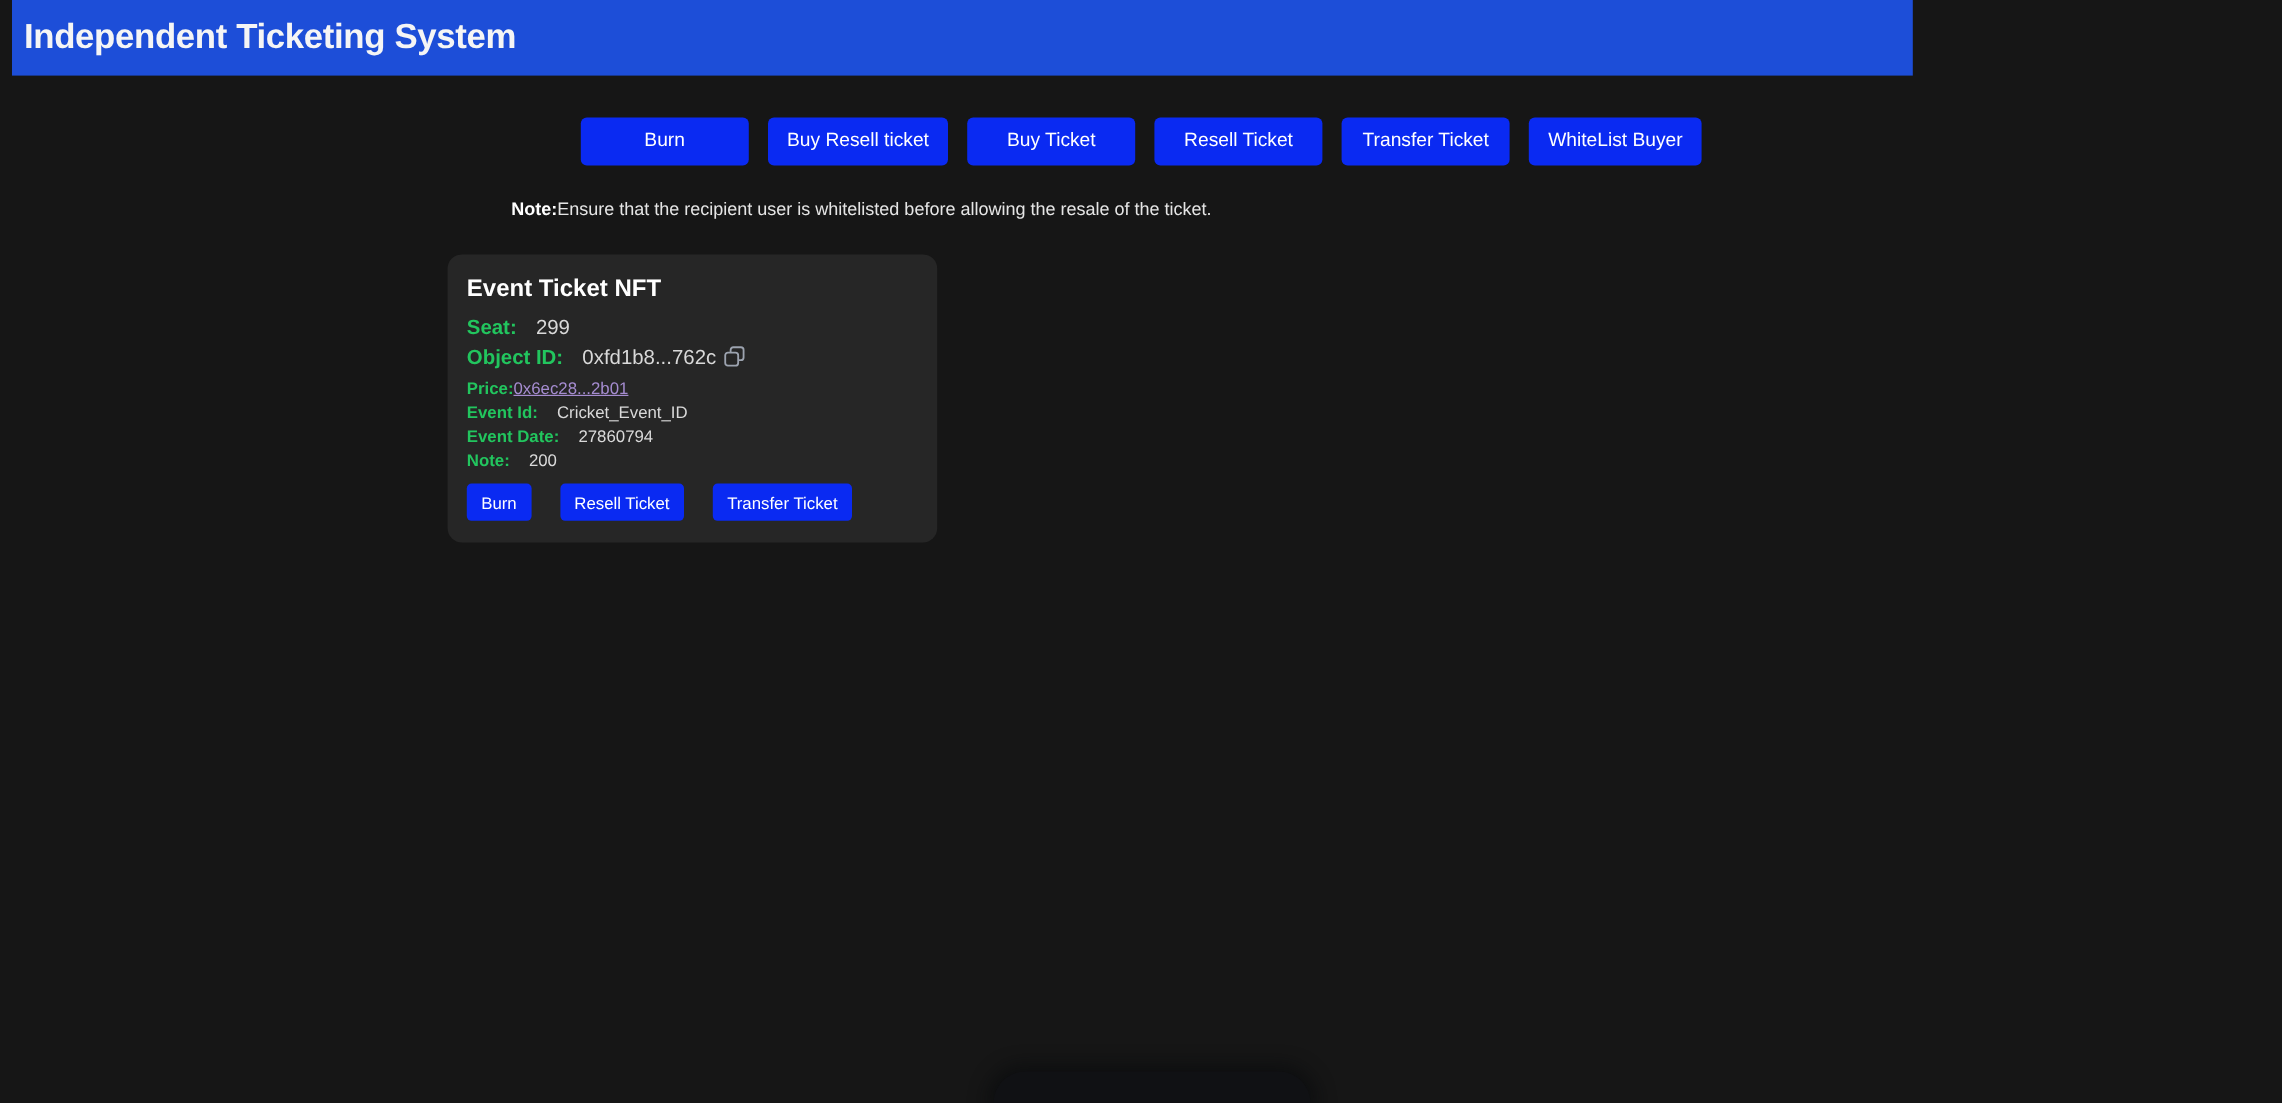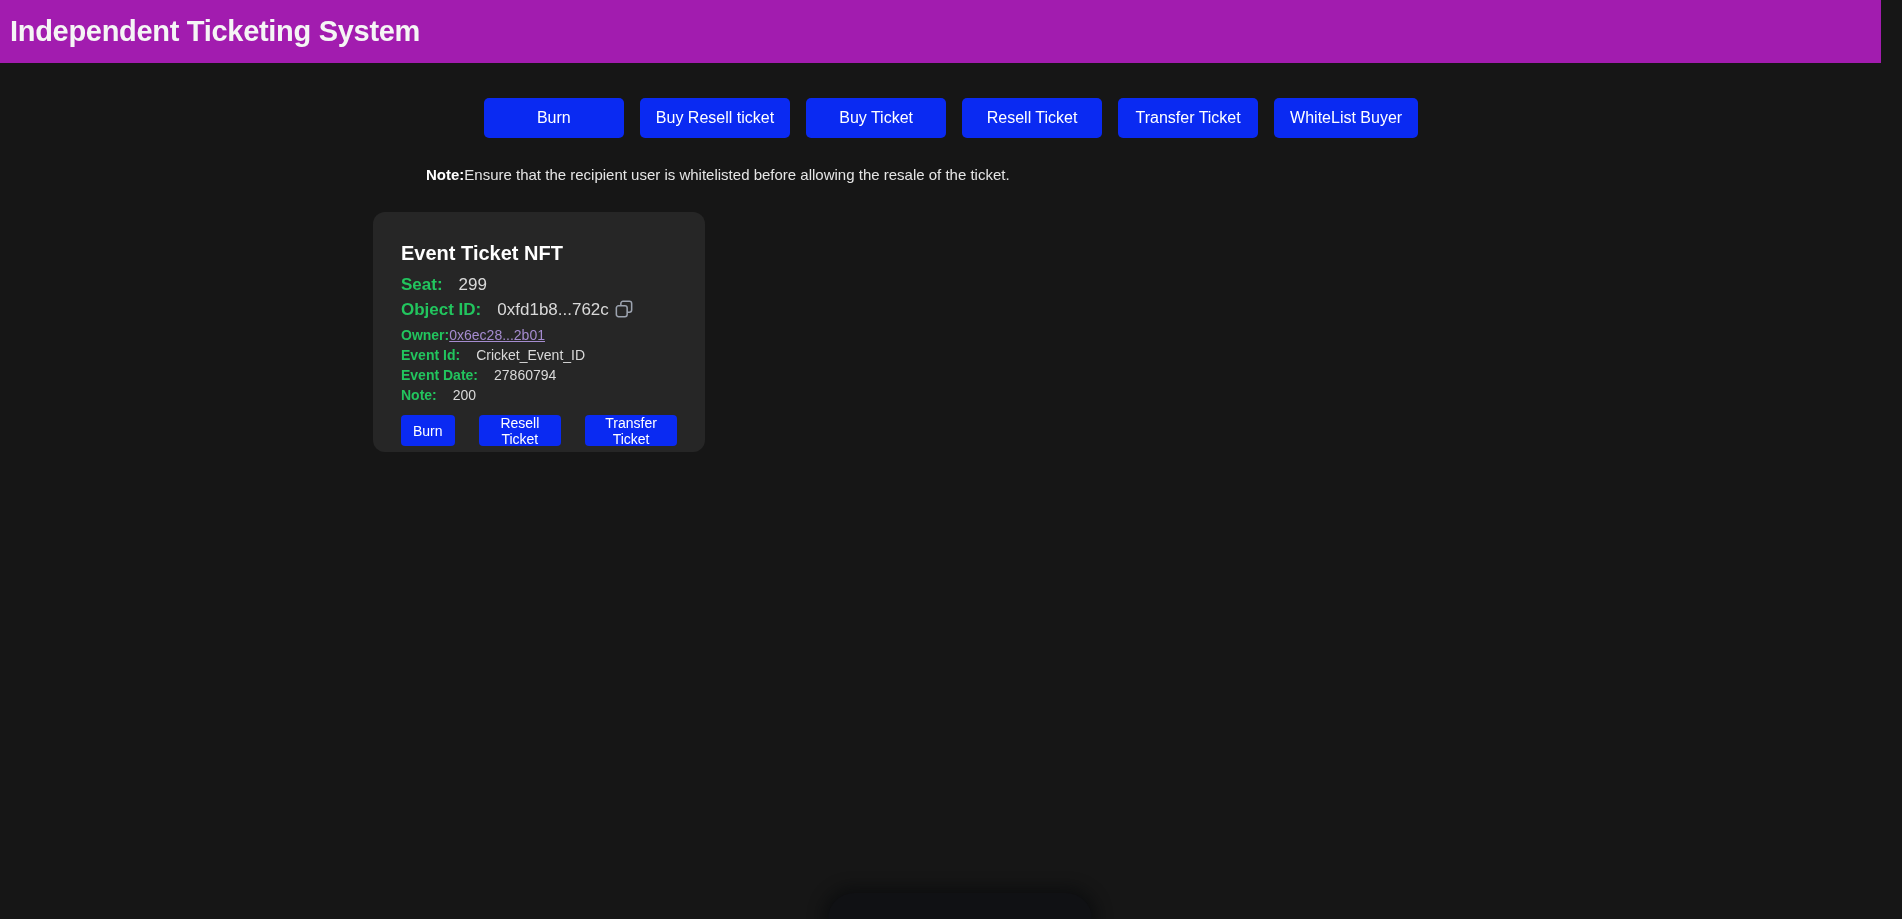--- a/index.html
+++ b/index.html
@@ -7,22 +7,22 @@
   body {
     position: relative;
     background: #161616;
     overflow: hidden;
     font-family: "Liberation Sans", sans-serif;
     color: #e8e8e8;
   }
 
   
   .app-header {
-    position: absolute; top: 0; left: 0; width: 1881px; height: 63px;
-    background: #a21caf;
+    position: absolute; top: 0; left: 10px; width: 1584px; height: 63px;
+    background: #1d4ed8;
     display: flex; align-items: center;
     padding-left: 10px;
   }
   .app-title {
     font-size: 29px; font-weight: 700; color: #f5f5f5; letter-spacing: -0.3px;
   }
   .header-right {
     margin-left: auto; display: flex; align-items: center; gap: 26px;
   }
   .buy-available-btn {
@@ -57,23 +57,23 @@
   
   .note {
     position: absolute; top: 164px; left: 426px;
     font-size: 15px; color: #e5e5e5; line-height: 22px;
   }
   .note b { color: #ffffff; font-weight: 700; }
 
   
   .ticket-card {
     position: absolute; left: 373px; top: 212px;
-    width: 332px; height: 240px;
+    width: 408px; height: 240px;
     background: #262626; border-radius: 12px;
-    padding: 28px;
+    padding: 16px;
   }
   .card-title {
     font-size: 20px; font-weight: 700; color: #ffffff;
     line-height: 26px; margin-bottom: 6px;
   }
   .line { color: #d9d9d9; white-space: nowrap; }
   .line b { color: #22c55e; font-weight: 700; }
   .line-lg { font-size: 17px; line-height: 25px; }
   .line-sm { font-size: 14px; line-height: 20px; }
   .line .val { margin-left: 16px; }
@@ -117,21 +117,21 @@
 <section class="ticket-card">
   <h2 class="card-title">Event Ticket NFT</h2>
 
   <div class="line line-lg"><b>Seat:</b><span class="val">299</span></div>
 
   <div class="line line-lg"><b>Object ID:</b><span class="val">0xfd1b8...762c</span><span class="copy-icon"><svg width="18" height="18" viewBox="0 0 20 20" fill="none" stroke="#9ca3af" stroke-width="1.7" stroke-linejoin="round">
           <rect x="6.5" y="1.5" width="12" height="12" rx="2.5"></rect>
           <rect x="1.5" y="6.5" width="12" height="12" rx="2.5" fill="#262626"></rect>
         </svg></span></div>
 
-  <div class="line line-sm"><b>Owner:</b><a class="owner-link">0x6ec28...2b01</a></div>
+  <div class="line line-sm"><b>Price:</b><a class="owner-link">0x6ec28...2b01</a></div>
 
   <div class="line line-sm"><b>Event Id:</b><span class="val">Cricket_Event_ID</span></div>
 
   <div class="line line-sm"><b>Event Date:</b><span class="val">27860794</span></div>
 
   <div class="line line-sm"><b>Note:</b><span class="val">200</span></div>
 
   <div class="card-actions">
     <button class="card-btn">Burn</button>
     <button class="card-btn">Resell Ticket</button>

